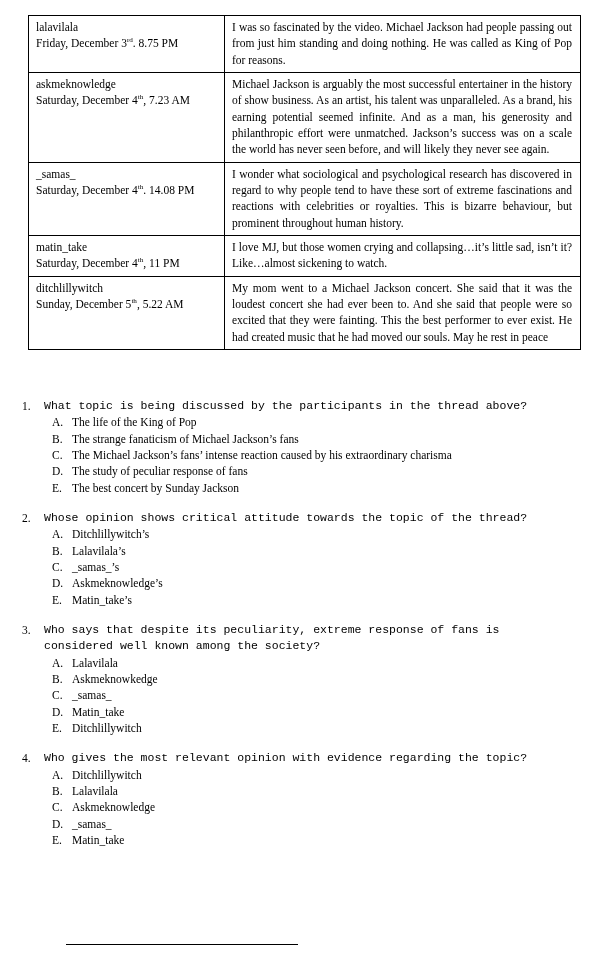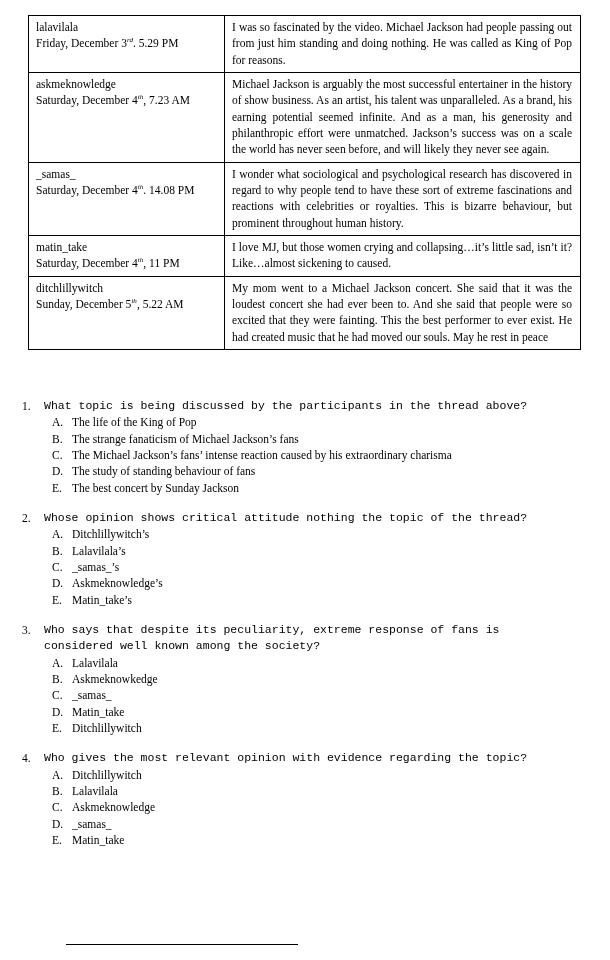--- a/index.html
+++ b/index.html
@@ -25,21 +25,21 @@
   }
   table.thread td {
     border: 1px solid #000;
     vertical-align: top;
     font-size: 11.5px;
     line-height: 1.42;
     padding: 3px 8px 4px 7px;
   }
   td.user-cell { width: 196px; }
   td.msg-cell  { text-align: justify; margin-top: 45px; }
-  sup { font-size: 0.62em; line-height: 0; font-style: italic; }
+  sup { font-size: 0.62em; line-height: 0; }
 
   
   .questions {
     position: absolute;
     top: 398px;
     left: 22px;
     width: 566px;
     font-size: 11.5px;
     line-height: 1.42;
   }
@@ -63,21 +63,21 @@
 </head>
 <body>
 
 <div class="page">
 
   <table class="thread">
     <tbody>
       <tr>
         <td class="user-cell">
           <div>lalavilala</div>
-          <div><span>Friday, December 3</span><sup>rd</sup><span>. 5.29 PM</span></div>
+          <div><span>Friday, December 3</span><sup>rd</sup><span>. 8.75 PM</span></div>
         </td>
         <td class="msg-cell">I was so fascinated by the video. Michael Jackson had people passing out from just him standing and doing nothing. He was called as King of Pop for reasons.</td>
       </tr>
       <tr>
         <td class="user-cell">
           <div>askmeknowledge</div>
           <div><span>Saturday, December 4</span><sup>th</sup><span>, 7.23 AM</span></div>
         </td>
         <td class="msg-cell">Michael Jackson is arguably the most successful entertainer in the history of show business. As an artist, his talent was unparalleled. As a brand, his earning potential seemed infinite. And as a man, his generosity and philanthropic effort were unmatched. Jackson’s success was on a scale the world has never seen before, and will likely they never see again.</td>
       </tr>
@@ -86,21 +86,21 @@
           <div>_samas_</div>
           <div><span>Saturday, December 4</span><sup>th</sup><span>. 14.08 PM</span></div>
         </td>
         <td class="msg-cell">I wonder what sociological and psychological research has discovered in regard to why people tend to have these sort of extreme fascinations and reactions with celebrities or royalties. This is bizarre behaviour, but prominent throughout human history.</td>
       </tr>
       <tr>
         <td class="user-cell">
           <div>matin_take</div>
           <div><span>Saturday, December 4</span><sup>th</sup><span>, 11 PM</span></div>
         </td>
-        <td class="msg-cell">I love MJ, but those women crying and collapsing…it’s little sad, isn’t it? Like…almost sickening to caused.</td>
+        <td class="msg-cell">I love MJ, but those women crying and collapsing…it’s little sad, isn’t it? Like…almost sickening to watch.</td>
       </tr>
       <tr>
         <td class="user-cell">
           <div>ditchlillywitch</div>
           <div><span>Sunday, December 5</span><sup>th</sup><span>, 5.22 AM</span></div>
         </td>
         <td class="msg-cell">My mom went to a Michael Jackson concert. She said that it was the loudest concert she had ever been to. And she said that people were so excited that they were fainting. This the best performer to ever exist. He had created music that he had moved our souls. May he rest in peace</td>
       </tr>
     </tbody>
   </table>
@@ -119,32 +119,32 @@
       <div class="option">
           <span class="opt-letter">B.</span>
           <span class="opt-text">The strange fanaticism of Michael Jackson’s fans</span>
         </div>
       <div class="option">
           <span class="opt-letter">C.</span>
           <span class="opt-text">The Michael Jackson’s fans’ intense reaction caused by his extraordinary charisma</span>
         </div>
       <div class="option">
           <span class="opt-letter">D.</span>
-          <span class="opt-text">The study of standing behaviour of fans</span>
+          <span class="opt-text">The study of peculiar response of fans</span>
         </div>
       <div class="option">
           <span class="opt-letter">E.</span>
           <span class="opt-text">The best concert by Sunday Jackson</span>
         </div>
     </div>
 
     <div class="question">
       <div class="q-line">
         <span class="q-num">2.</span>
-        <span class="q-text">Whose opinion shows critical attitude nothing the topic of the thread?</span>
+        <span class="q-text">Whose opinion shows critical attitude towards the topic of the thread?</span>
       </div>
       <div class="option">
           <span class="opt-letter">A.</span>
           <span class="opt-text">Ditchlillywitch’s</span>
         </div>
       <div class="option">
           <span class="opt-letter">B.</span>
           <span class="opt-text">Lalavilala’s</span>
         </div>
       <div class="option">

